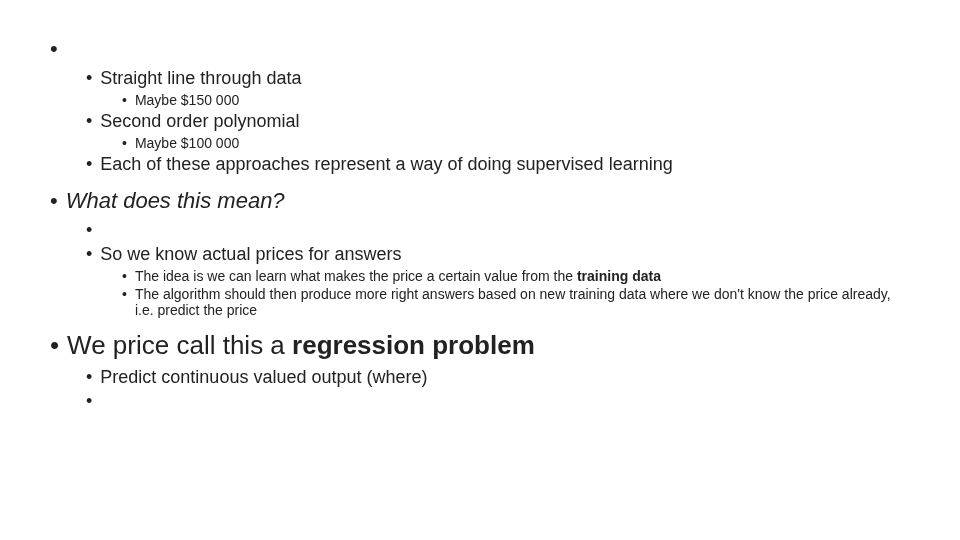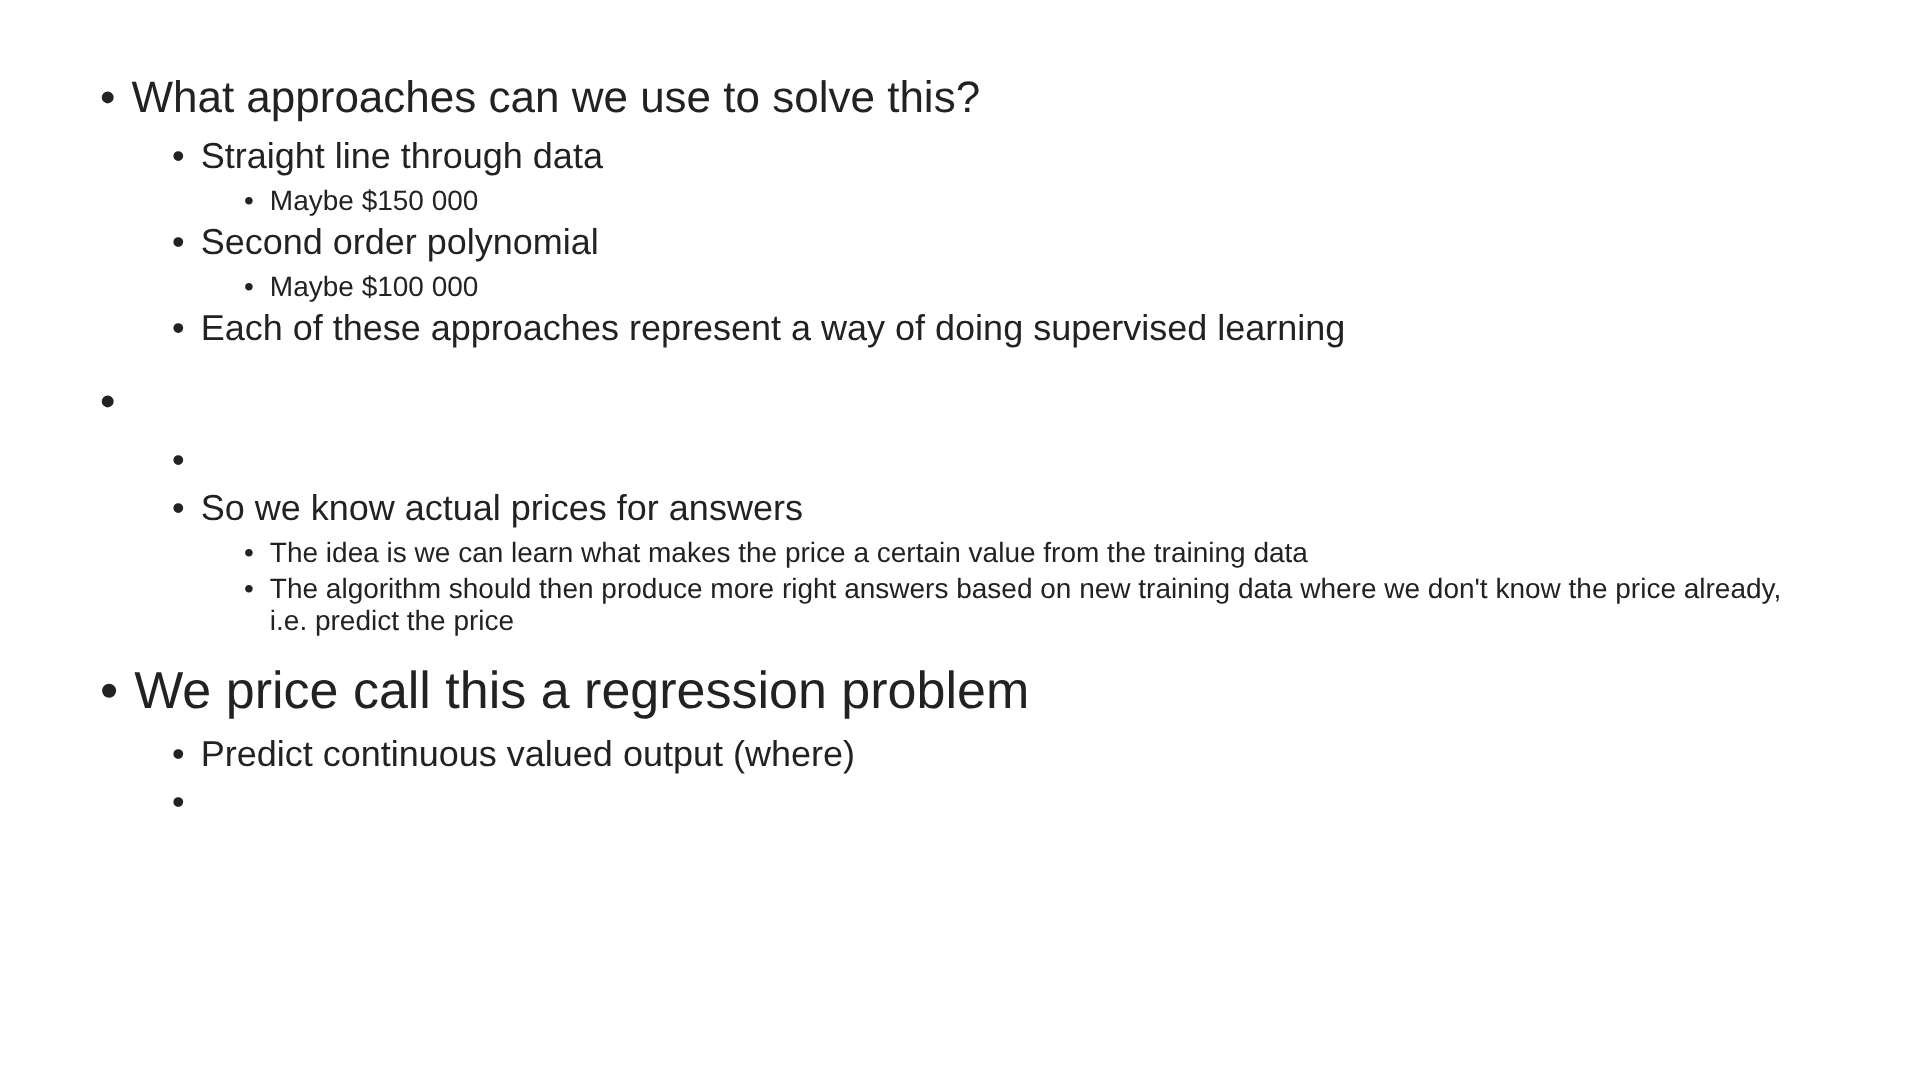--- a/index.html
+++ b/index.html
@@ -61,42 +61,41 @@
       align-items: flex-start;
     }
     .level3-bullet {
       margin-right: 8px;
       flex-shrink: 0;
     }
     .italic {
       font-style: italic;
     }
     .bold {
-      font-weight: normal;
+      font-weight: bold;
     }
     .section {
       margin-bottom: 4px;
     }
     .what-does {
       font-size: 22px;
       font-style: italic;
     }
     .regression-line {
       font-size: 26px;
     }
   </style>
 </head>
 <body>
 
 <div class="slide">
 
   <div class="section">
     <div class="level1">
       <span class="level1-bullet">•</span>
-      <span>What approaches can we use to solve this?</span>
     </div>
 
     <div class="level2">
       <span class="level2-bullet">•</span>
       <span>Straight line through data</span>
     </div>
     <div class="level3">
       <span class="level3-bullet">•</span>
       <span>Maybe $150 000</span>
     </div>
@@ -112,20 +111,21 @@
 
     <div class="level2">
       <span class="level2-bullet">•</span>
       <span>Each of these approaches represent a way of doing supervised learning</span>
     </div>
   </div>
 
   <div class="section">
     <div class="level1">
       <span class="level1-bullet">•</span>
+      <span class="italic what-does">What does this mean?</span>
     </div>
 
     <div class="level2">
       <span class="level2-bullet">•</span>
     </div>
 
     <div class="level2">
       <span class="level2-bullet">•</span>
       <span>So we know actual prices for answers</span>
     </div>

